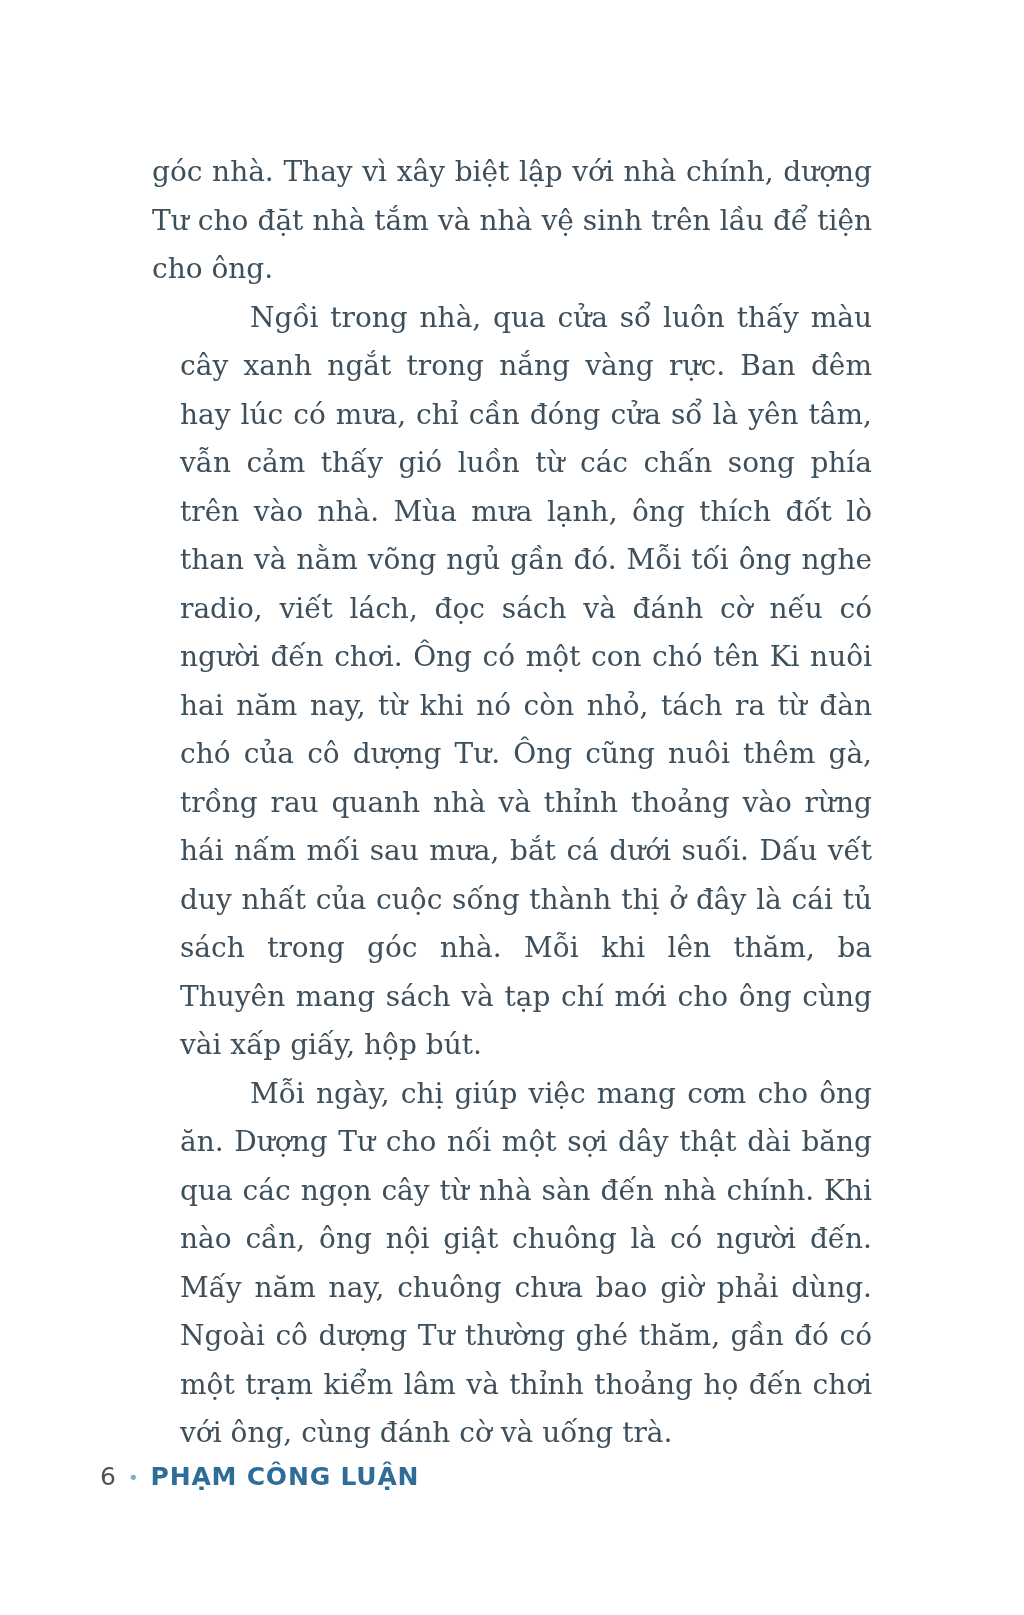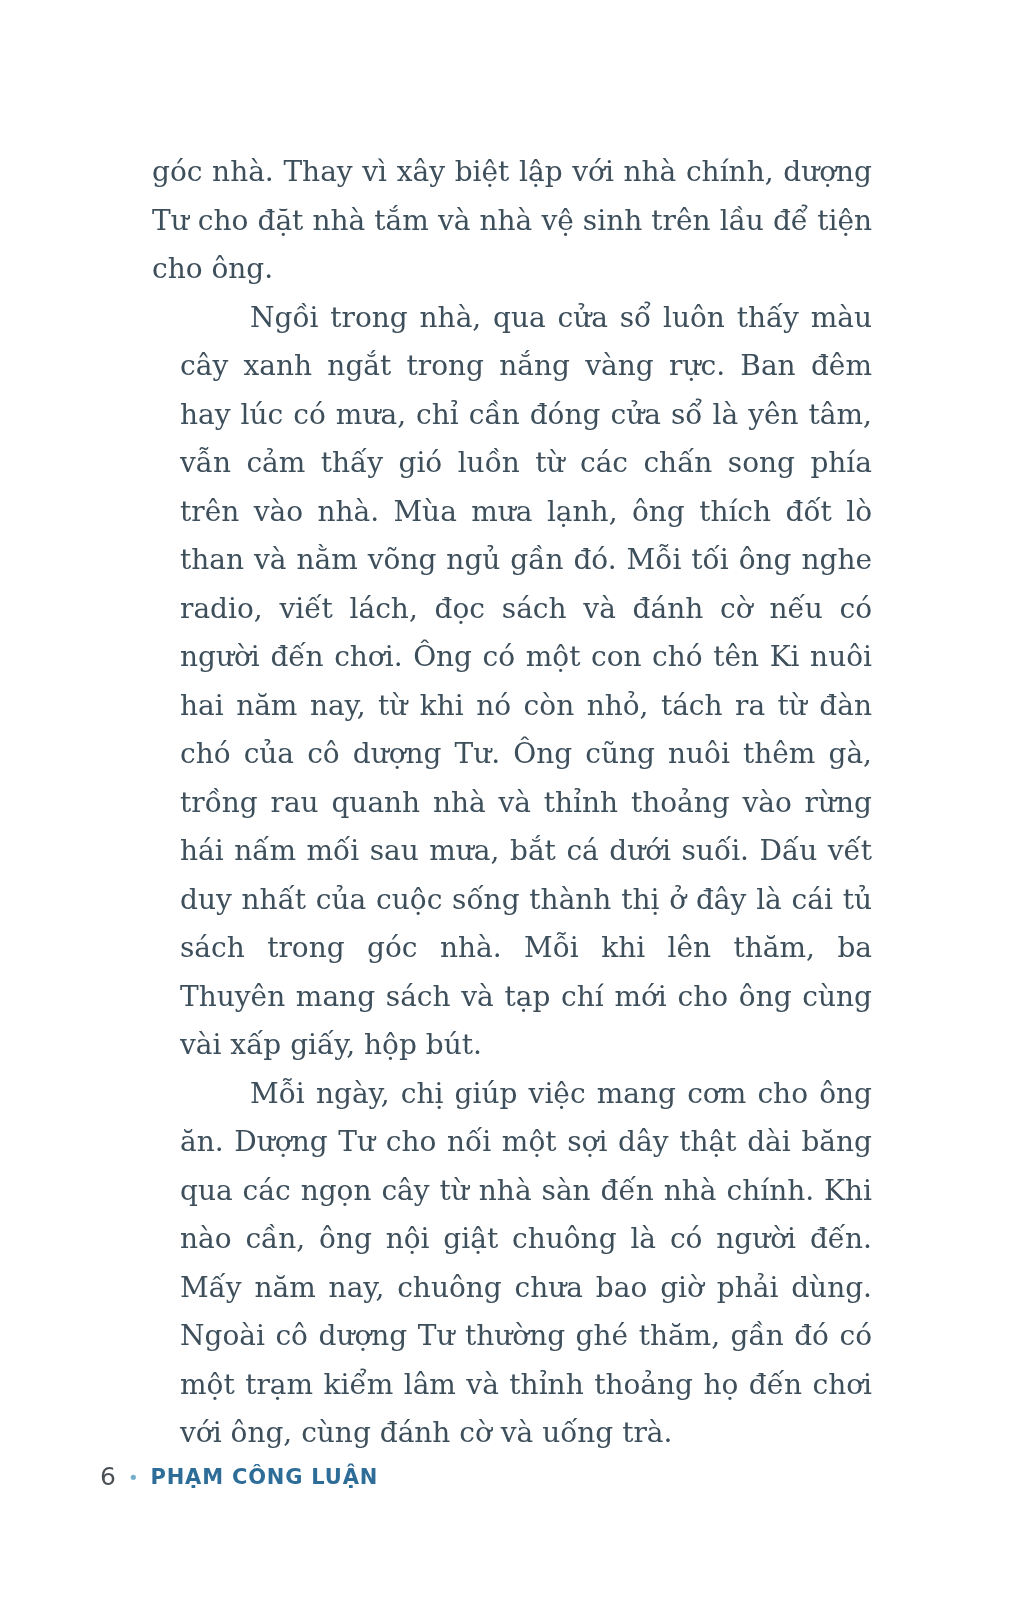--- a/index.html
+++ b/index.html
@@ -51,21 +51,21 @@
     color: var(--page_number, #4a5056);
   }
   .bullet {
     font-family: "DejaVu Sans", "Liberation Sans", sans-serif;
     font-size: 18px;
     color: var(--bullet_blue, #74aecb);
     transform: translateY(1px);
   }
   .author {
     font-family: "DejaVu Sans", "Liberation Sans", sans-serif;
-    font-size: 21px;
+    font-size: 25px;
     font-weight: bold;
     letter-spacing: 0.8px;
     color: var(--accent_blue, #2f6d99);
   }
 </style>
 </head>
 <body>
 
 <div class="page">
 

